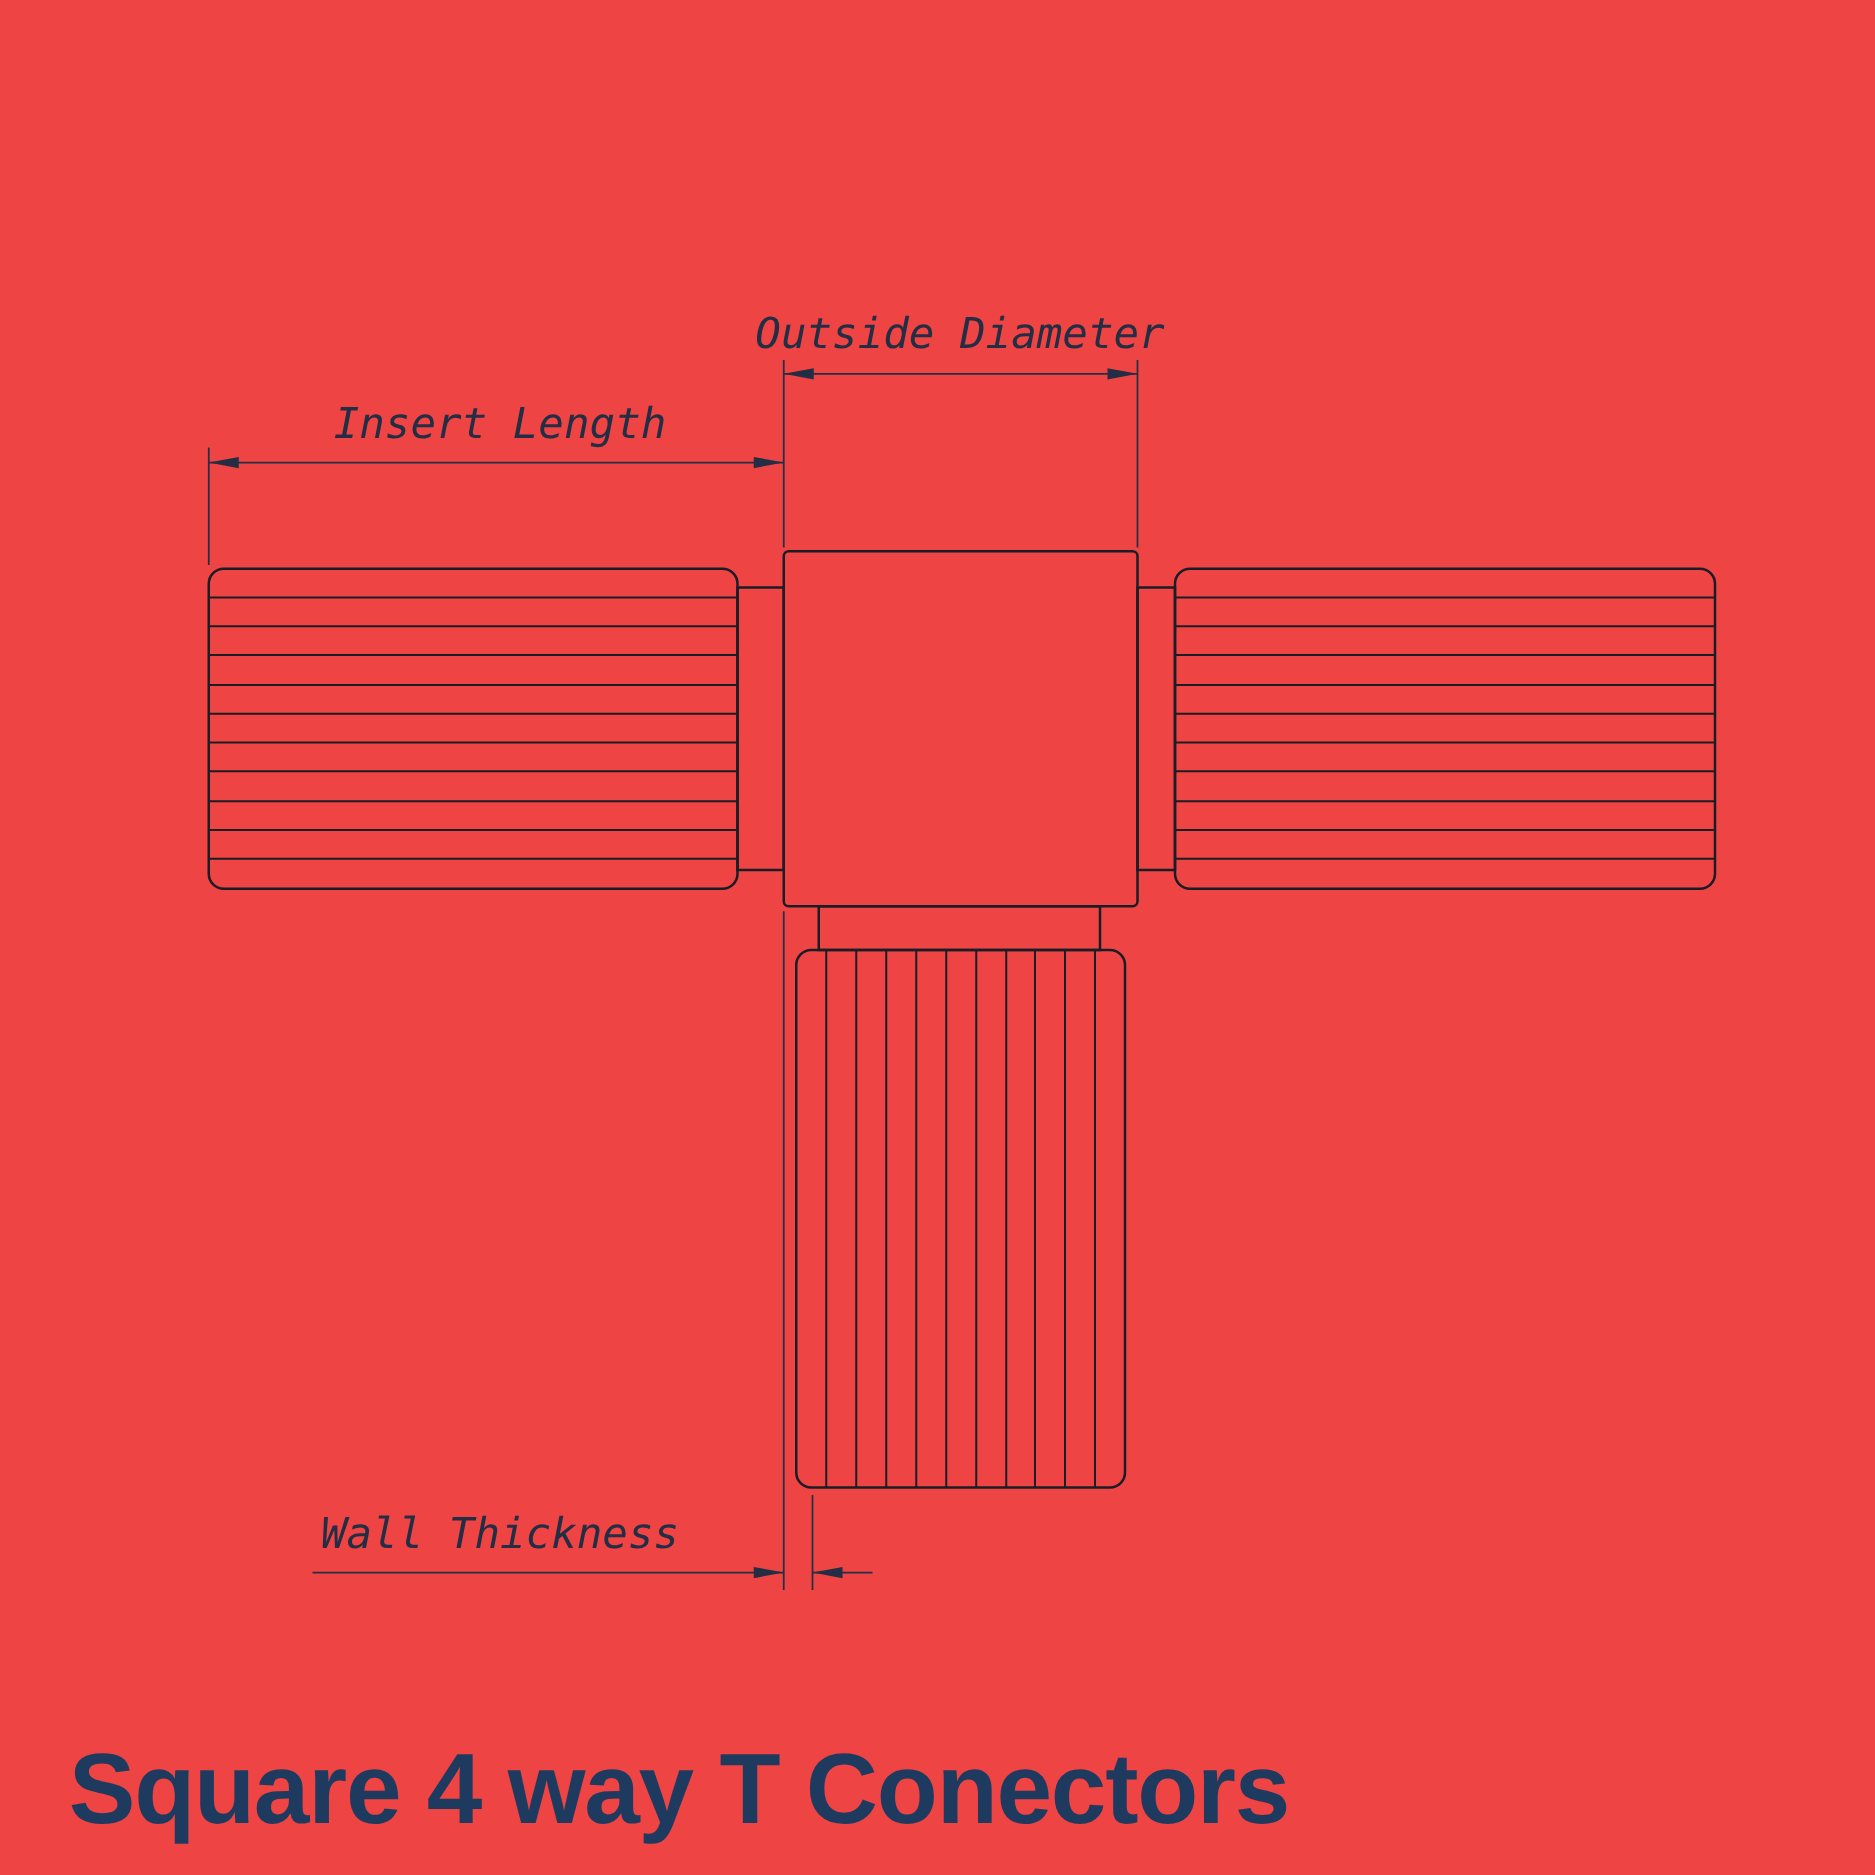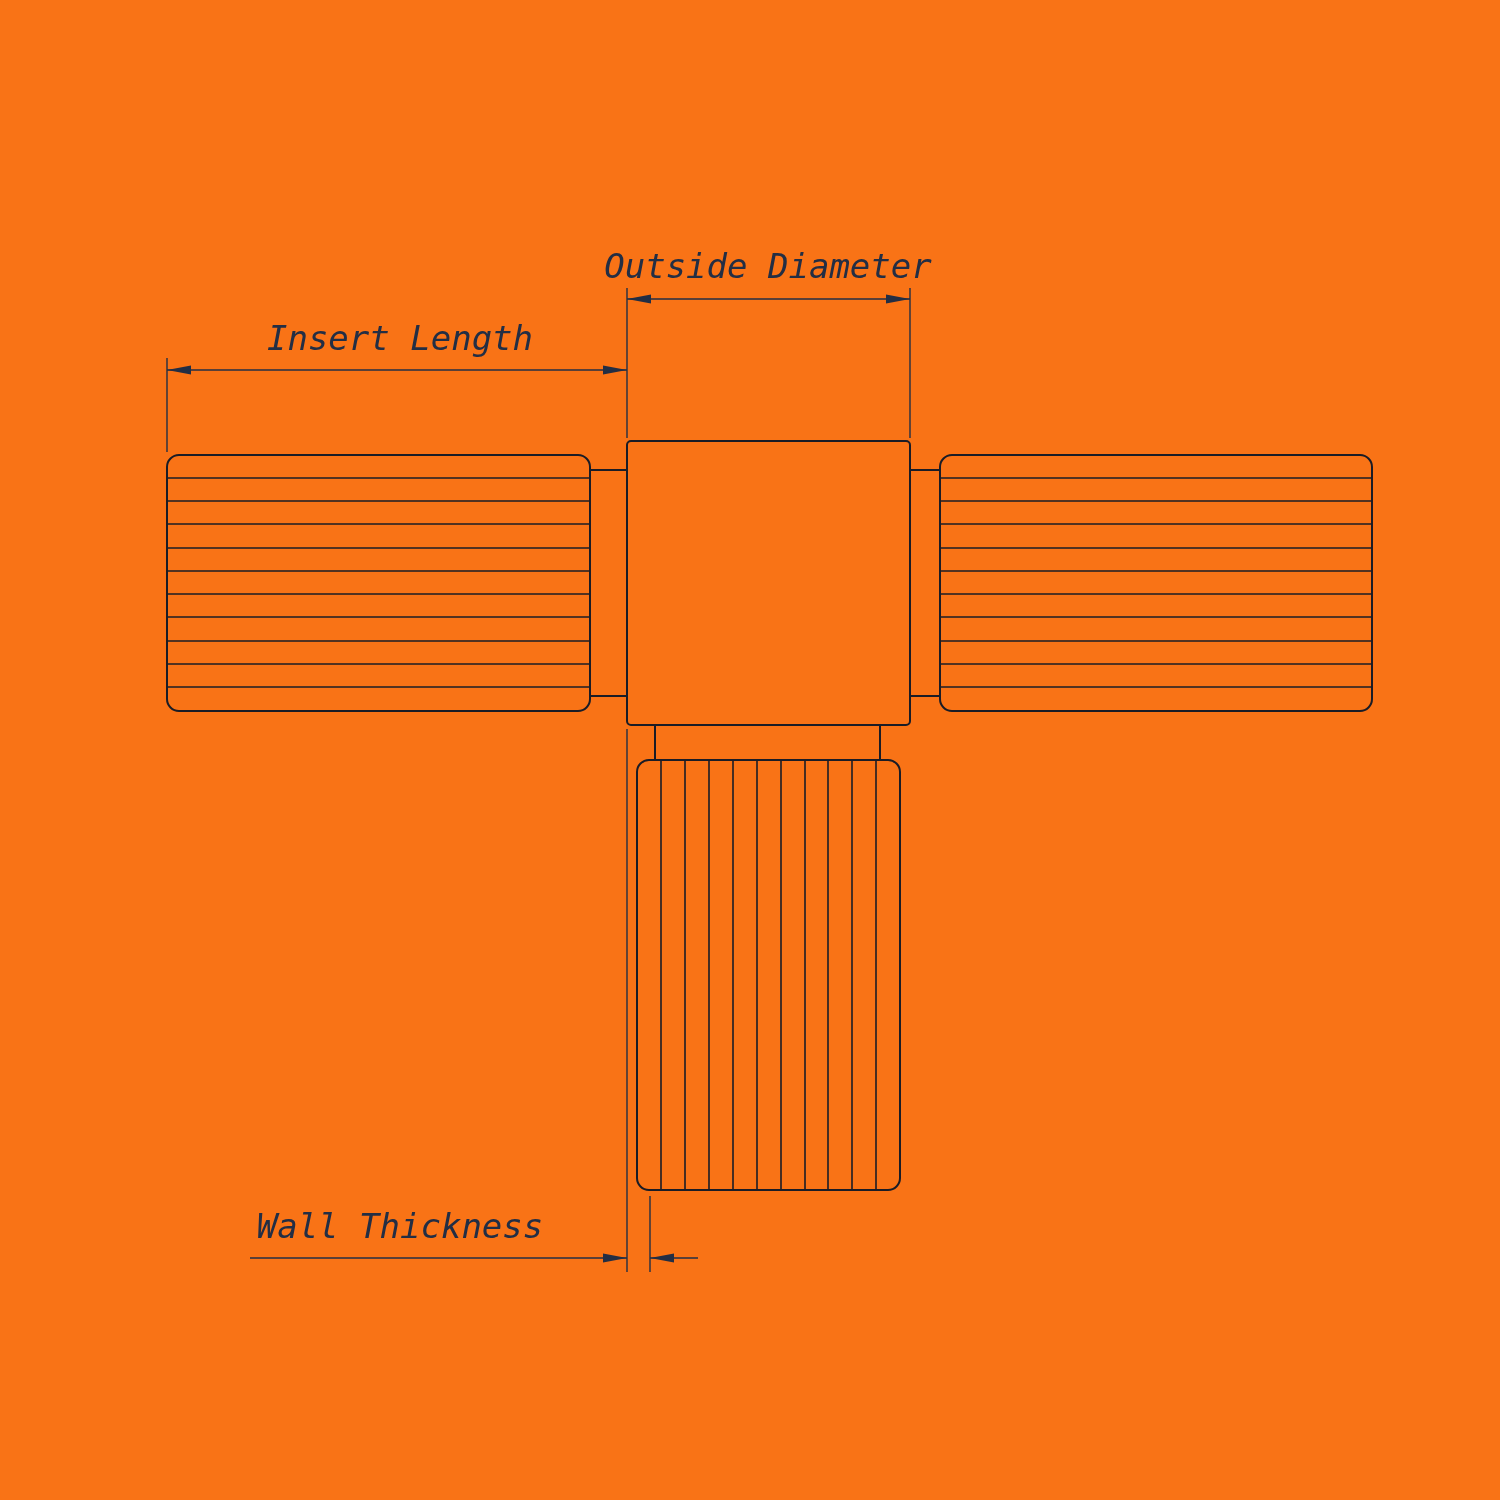--- a/index.html
+++ b/index.html
@@ -4,21 +4,21 @@
 <style>
   html, body {
     margin: 0;
     padding: 0;
     background: #ffffff;
   }
   .page {
     position: relative;
     width: 1500px;
     height: 1500px;
-    background: #f97316;
+    background: #ef4444;
     overflow: hidden;
     font-family: "Liberation Sans", sans-serif;
   }
   svg.drawing {
     position: absolute;
     left: 0;
     top: 0;
   }
   .outline {
     fill: none;
@@ -136,14 +136,15 @@
       <line class="dim" x1="627" y1="729" x2="627" y2="1272"></line>
       <line class="dim" x1="650" y1="1196" x2="650" y2="1272"></line>
       <line class="dim" x1="250" y1="1258" x2="627" y2="1258"></line>
       <polygon class="arrow" points="627,1258 603,1253.5 603,1262.5"></polygon>
       <line class="dim" x1="650" y1="1258" x2="698" y2="1258"></line>
       <polygon class="arrow" points="650,1258 674,1253.5 674,1262.5"></polygon>
       <text class="dim-label" x="400" y="1238" text-anchor="middle">Wall Thickness</text>
     </g>
   </svg>
 
+  <div class="title">Square 4 way T Conectors</div>
 
 </div>
 
 </body></html>

